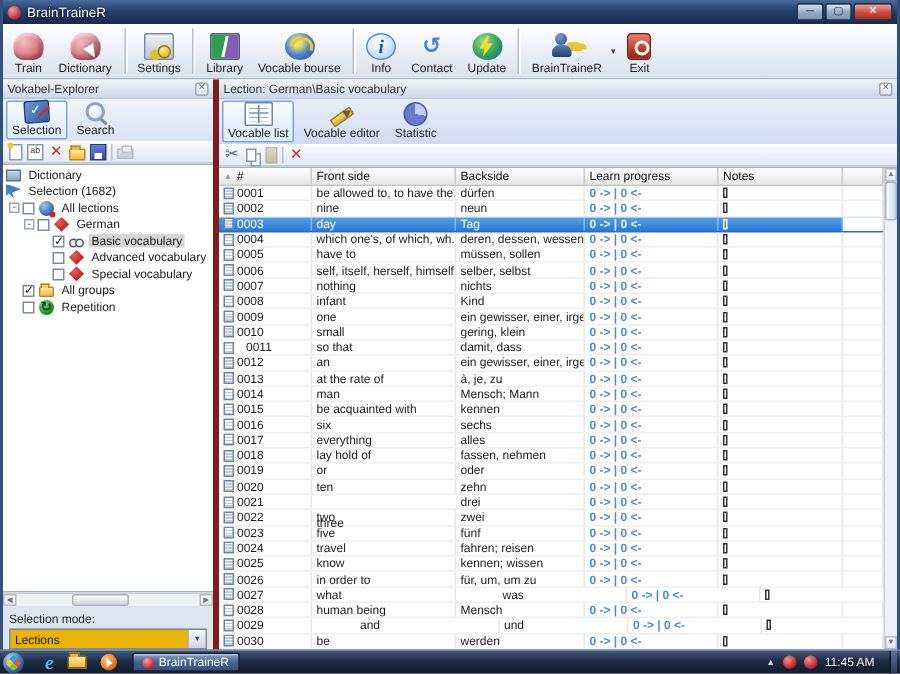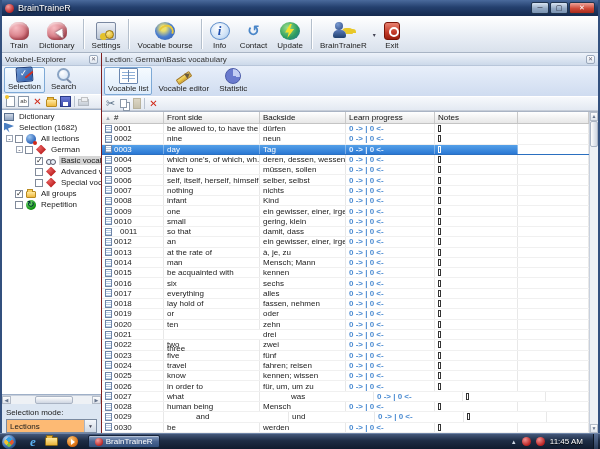--- a/index.html
+++ b/index.html
@@ -41,21 +41,21 @@
   .update-icon::after{content:"";position:absolute;left:5px;top:2px;width:9px;height:14px;background:#f4e02a;clip-path:polygon(55% 0,0 60%,40% 60%,25% 100%,100% 35%,55% 35%,75% 0);filter:drop-shadow(0 0 1px #555)}
   .person-key-icon::before{content:"";position:absolute;left:2px;top:0;width:8px;height:8px;border-radius:50%;background:radial-gradient(circle at 35% 30%,#7a9ad0,#2a4a88)}
   .person-key-icon::after{content:"";position:absolute;left:0;top:8px;width:13px;height:8px;border-radius:5px 5px 2px 2px;background:linear-gradient(#5a7ab8,#20406e);box-shadow:8px -3px 0 -1px #e8c82a,12px -3px 0 -2px #e8c82a}
   .exit-icon{background:linear-gradient(#e88070,#c23a28 60%,#9a2010);border:1px solid #7a1408;border-radius:3px;width:16px!important;margin:0 2px}
   .exit-icon::after{content:"";position:absolute;left:4px;top:4px;width:6px;height:6px;border:2px solid #fff;border-radius:50%}
 
   
   .content{flex:1;display:flex;min-height:0}
 
   
-  .explorer{width:100px;flex:none;background:#dce6f2;border-right:1px solid #7f1d1d;display:flex;flex-direction:column}
+  .explorer{width:144px;flex:none;background:#dce6f2;border-right:4px solid #7f1d1d;display:flex;flex-direction:column}
   .panel-head{height:13px;background:linear-gradient(#eef3fa,#ccd9ea);border-bottom:1px solid #b8c6da;display:flex;align-items:center;padding:0 3px;flex:none}
   .panel-head .ph-title{flex:1;color:#333}
   .ph-close{width:9px;height:9px;border:1px solid #9aa8bc;border-radius:2px;background:linear-gradient(#fff,#dde5ef);color:#667;font-size:6px;line-height:7px;text-align:center}
   .tabstrip{height:28px;display:flex;align-items:stretch;gap:2px;padding:1px 2px;background:linear-gradient(#eef4fb,#d9e3f2);flex:none}
   .tab{display:flex;flex-direction:column;align-items:center;justify-content:flex-end;padding:1px 3px;border:1px solid transparent;border-radius:2px;gap:0}
   .tab.active{border-color:#7da9d6;background:linear-gradient(#f6fbff,#dcebfb)}
   .tab .lbl{font-size:8px;color:#222;white-space:nowrap}
   .ti16{position:relative;width:17px;height:15px;flex:none}
   .selection-tab-icon{background:linear-gradient(135deg,#6f9ad4,#2a5aa8);border:1px solid #1a3a78;border-radius:2px;transform:rotate(-4deg)}
   .selection-tab-icon::before{content:"✓";position:absolute;left:3px;top:0px;color:#fff;font-size:9px}
@@ -99,21 +99,21 @@
   .folder-icon{background:linear-gradient(#ffe9a0,#f0b93e);border:1px solid #b88a20;height:7px!important;margin-top:2px;border-radius:1px}
   .folder-icon::before{content:"";position:absolute;left:0;top:-3px;width:4px;height:2px;background:#f8d060;border:1px solid #b88a20;border-bottom:none}
   .repetition-icon{border-radius:50%;background:radial-gradient(circle at 35% 30%,#7fe07f,#0c8c0c 70%)}
   .repetition-icon::after{content:"↻";position:absolute;left:1px;top:-1px;color:#033;font-size:9px;font-weight:bold}
   .hscroll{height:9px;background:#eef1f5;border-top:1px solid #c8d0dc;display:flex;align-items:stretch;flex:none}
   .harrow{width:9px;background:linear-gradient(#fdfdfd,#dfe4ec);border:1px solid #b4bcc8;color:#66748c;font-size:5px;line-height:7px;text-align:center;flex:none}
   .htrack{flex:1;position:relative}
   .hthumb{position:absolute;left:30%;width:38px;top:0;bottom:0;background:linear-gradient(#fdfdfd,#cfd6e2);border:1px solid #aab4c4;border-radius:2px}
   .selmode{padding:4px 4px 0 4px;flex:none}
   .selmode .sm-label{display:block;margin-bottom:2px;color:#222}
-  .dropdown{height:14px;background:#fdba74;border:1px solid #7a8aa0;display:flex;align-items:center}
+  .dropdown{height:14px;background:#eab308;border:1px solid #7a8aa0;display:flex;align-items:center}
   .dropdown .dval{flex:1;padding:0 3px}
   .darrow{width:12px;align-self:stretch;background:linear-gradient(#f4f7fb,#cfd8e4);border-left:1px solid #aab4c4;color:#445;font-size:5px;line-height:12px;text-align:center}
 
   
   .main{flex:1;display:flex;flex-direction:column;min-width:0;background:#fff}
   .main .tabstrip{height:30px;background:linear-gradient(#e8effa,#cfdcf0)}
   .ti18{position:relative;width:19px;height:16px;flex:none}
   .vocablelist-icon{background:#fff;border:1px solid #6a87b0;border-radius:1px}
   .vocablelist-icon::before{content:"";position:absolute;left:2px;top:2px;right:2px;height:10px;background:repeating-linear-gradient(#fff 0 1px,#8fb0d8 1px 2px,#fff 2px 3px)}
   .vocablelist-icon::after{content:"";position:absolute;left:50%;top:1px;bottom:1px;width:1px;background:#6a87b0}
@@ -187,20 +187,24 @@
           <span class="ti20 dictionary-lg-icon"></span>
           <span class="tlbl">Dictionary</span>
         </div>
         <span class="tsep"></span>
         <div class="tbtn">
           <span class="ti20 settings-icon"></span>
           <span class="tlbl">Settings</span>
         </div>
         <span class="tsep"></span>
         <div class="tbtn">
+          <span class="ti20 library-icon"></span>
+          <span class="tlbl">Library</span>
+        </div>
+        <div class="tbtn">
           <span class="ti20 bourse-icon"></span>
           <span class="tlbl">Vocable bourse</span>
         </div>
         <span class="tsep"></span>
         <div class="tbtn">
           <span class="ti20 info-icon"></span>
           <span class="tlbl">Info</span>
         </div>
         <div class="tbtn">
           <span class="ti20 contact-icon"></span>

